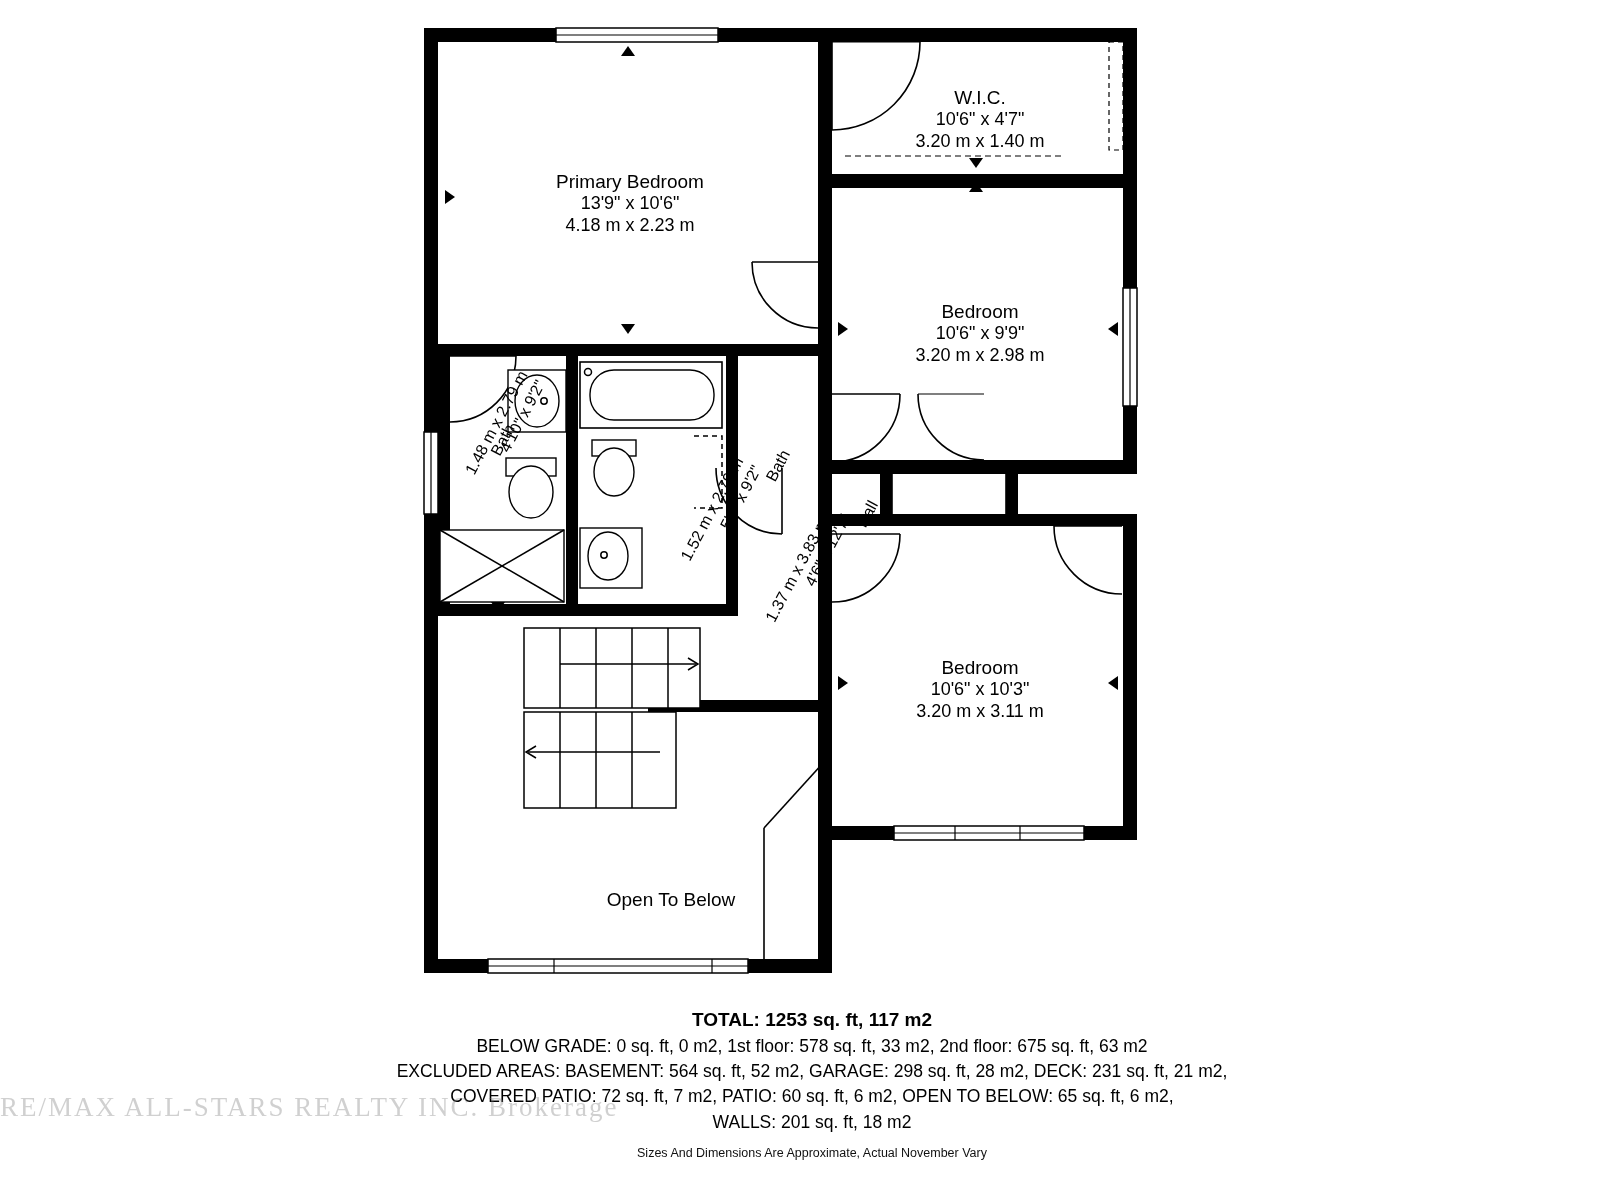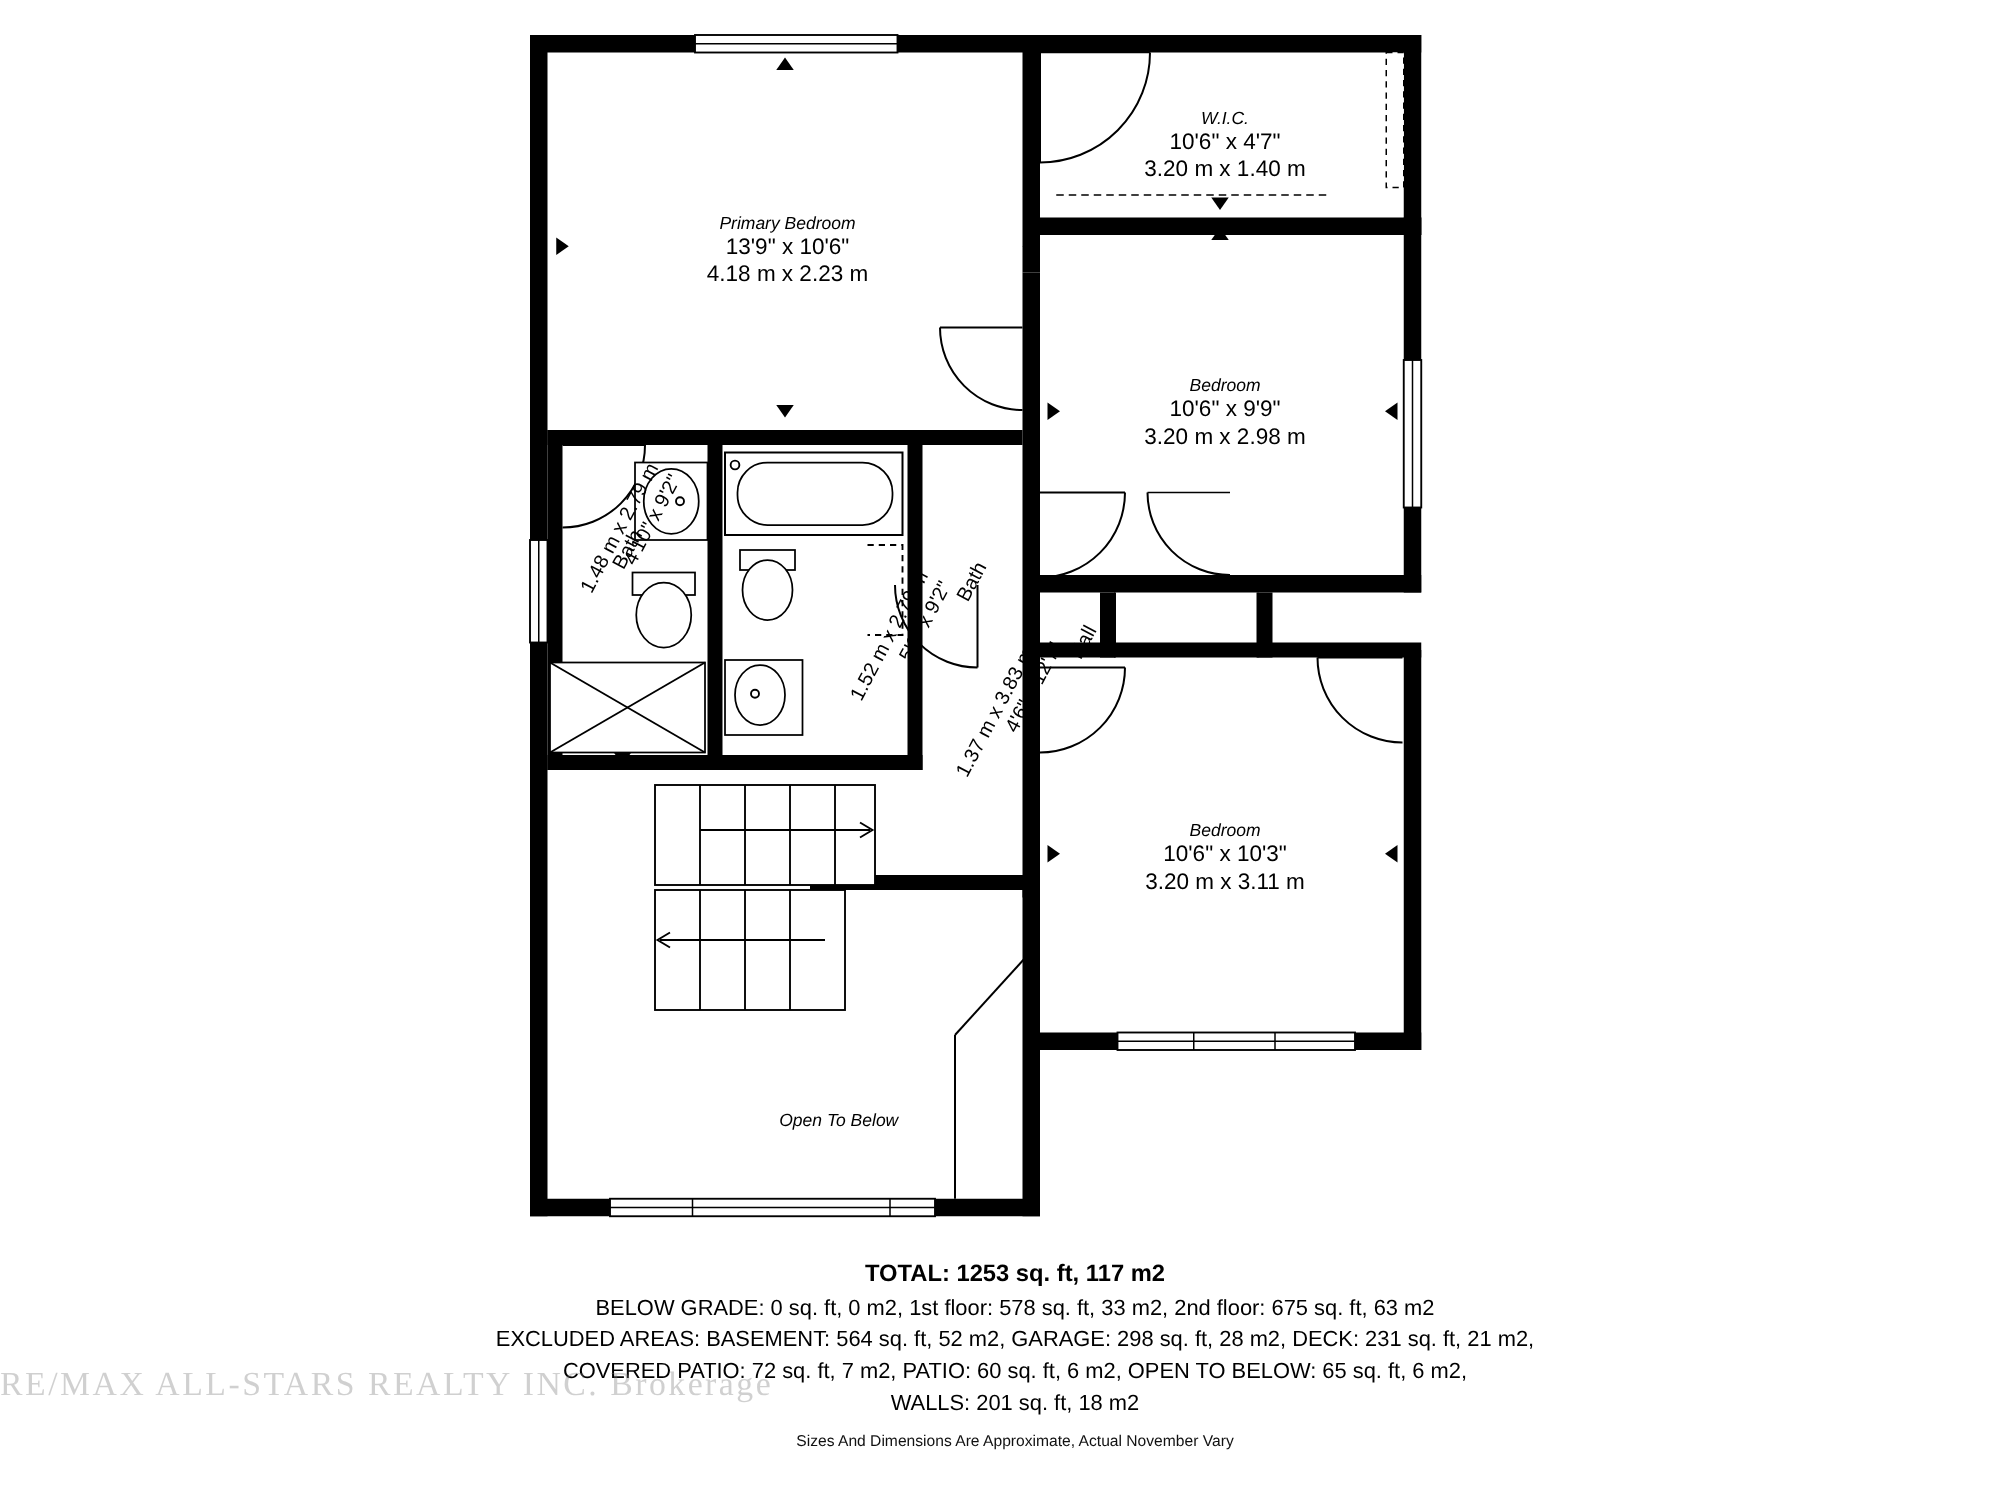--- a/index.html
+++ b/index.html
@@ -21,21 +21,21 @@
     width: 1600px;
     height: 1200px;
   }
   .lbl {
     position: absolute;
     text-align: center;
     line-height: 1.22;
     color: #000;
     white-space: nowrap;
   }
-  .lbl .name { font-size: 14px; font-style: italic; }
+  .lbl .name { font-size: 19px; }
   .lbl .dim  { font-size: 18px; }
 
   
   .rot {
     position: absolute;
     transform-origin: 50% 50%;
     white-space: nowrap;
     text-align: center;
     line-height: 1.25;
   }

